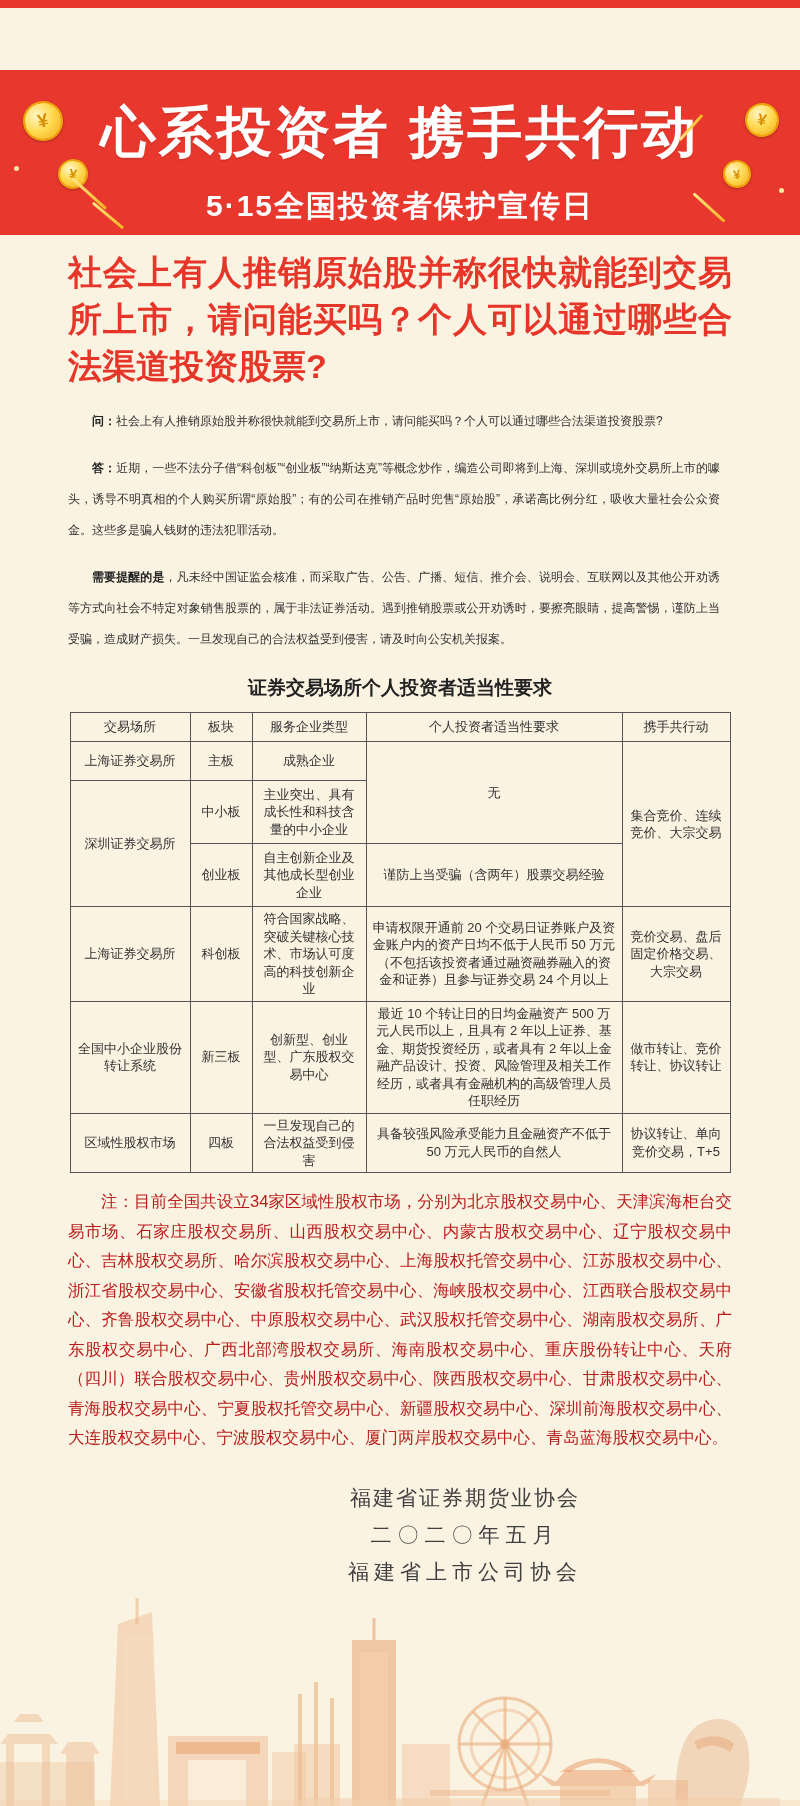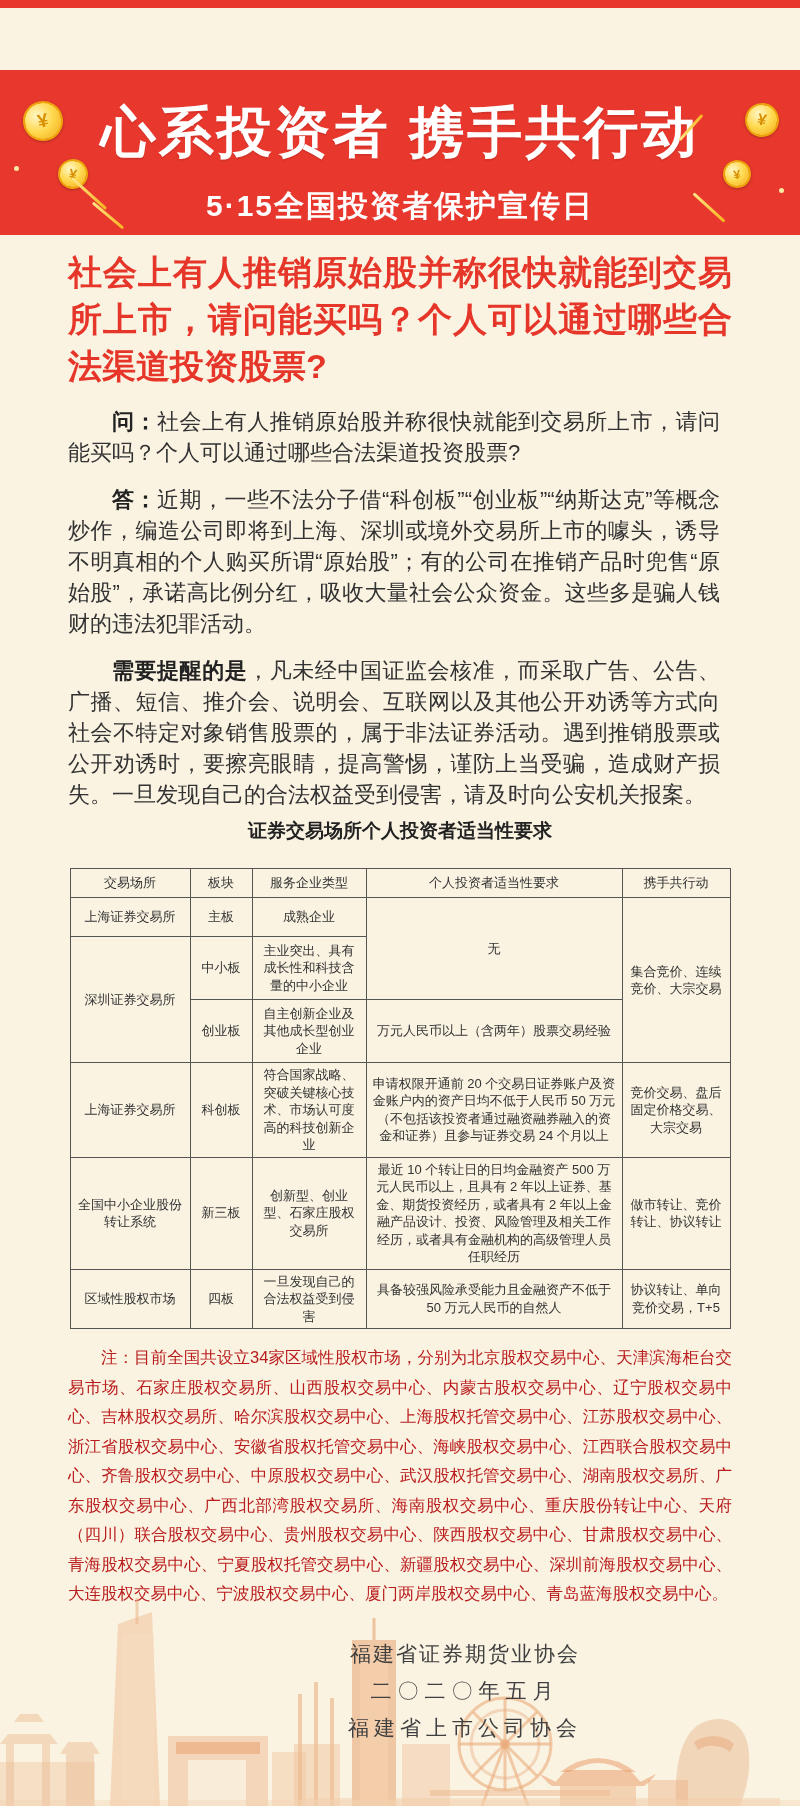--- a/index.html
+++ b/index.html
@@ -69,38 +69,38 @@
   .headline {
     margin-top:14px;
     font-size:34px;
     font-weight:bold;
     color:#e63529;
     line-height:47px;
     text-align:justify;
   }
   .para {
     margin:16px 12px 0 0;
-    font-size:22px;
+    font-size:12px;
     line-height:31px;
     text-indent:2em;
     text-align:justify;
     color:#323232;
   }
   .para b { font-weight:bold; color:#222; }
 
   
   .table-title {
-    margin-top:8px;
+    margin-top:20px;
     text-align:center;
     font-size:19px;
     font-weight:bold;
     color:#222;
   }
   table.suit {
-    margin:24px auto 0 auto;
+    margin:11px auto 0 auto;
     width:660px;
     border-collapse:collapse;
     font-size:13px;
     color:#333;
     table-layout:fixed;
   }
   table.suit th, table.suit td {
     border:1px solid #555;
     padding:3px 6px;
     text-align:center;
@@ -212,33 +212,33 @@
         <tr class="r2">
           <td rowspan="3">深圳证券交易所</td>
         </tr>
         <tr class="r3">
           <td>中小板</td>
           <td class="tl">主业突出、具有成长性和科技含量的中小企业</td>
         </tr>
         <tr class="r4">
           <td>创业板</td>
           <td class="tl">自主创新企业及其他成长型创业企业</td>
-          <td class="tl">万元人民币以上（含两年）股票交易经验</td>
+          <td class="tl">谨防上当受骗（含两年）股票交易经验</td>
         </tr>
         <tr class="r5">
           <td>上海证券交易所</td>
           <td>科创板</td>
           <td class="tl">符合国家战略、突破关键核心技术、市场认可度高的科技创新企业</td>
           <td class="tl">申请权限开通前 20 个交易日证券账户及资金账户内的资产日均不低于人民币 50 万元（不包括该投资者通过融资融券融入的资金和证券）且参与证券交易 24 个月以上</td>
           <td class="tl">竞价交易、盘后固定价格交易、大宗交易</td>
         </tr>
         <tr class="r6">
           <td>全国中小企业股份转让系统</td>
           <td>新三板</td>
-          <td class="tl">创新型、创业型、石家庄股权交易所</td>
+          <td class="tl">创新型、创业型、广东股权交易中心</td>
           <td class="tl">最近 10 个转让日的日均金融资产 500 万元人民币以上，且具有 2 年以上证券、基金、期货投资经历，或者具有 2 年以上金融产品设计、投资、风险管理及相关工作经历，或者具有金融机构的高级管理人员任职经历</td>
           <td class="tl">做市转让、竞价转让、协议转让</td>
         </tr>
         <tr class="r7">
           <td>区域性股权市场</td>
           <td>四板</td>
           <td class="tl">一旦发现自己的合法权益受到侵害</td>
           <td class="tl">具备较强风险承受能力且金融资产不低于 50 万元人民币的自然人</td>
           <td class="tl">协议转让、单向竞价交易，T+5</td>
         </tr>

